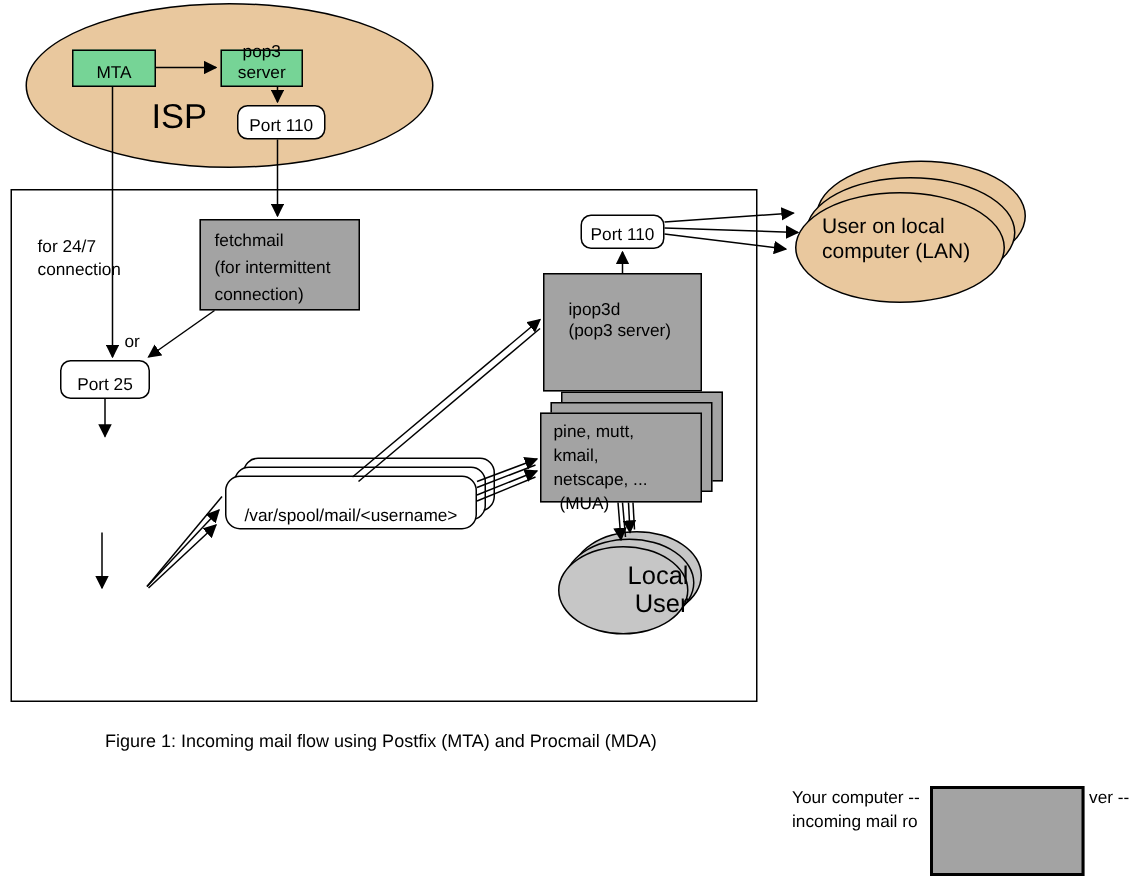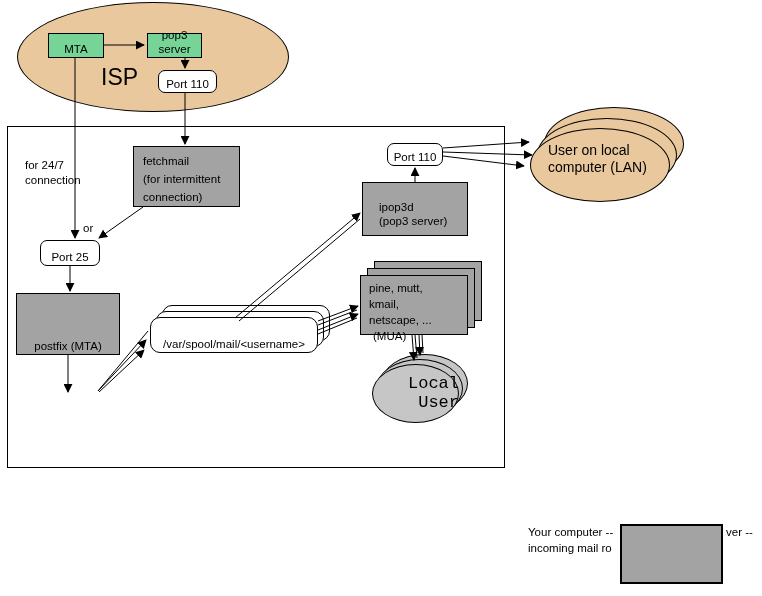--- a/index.html
+++ b/index.html
@@ -51,34 +51,31 @@
     <div>(for intermittent</div>
     <div>connection)</div>
   </div>
 
   <div class="abs lbl" style="left:83px;top:222px;">or</div>
 
   <div class="abs round ctr lbl" style="left:40px;top:240px;width:60px;height:26px;">
     <span>Port 25</span>
   </div>
 
-  <div class="abs bx yellow ctr lbl" style="left:16px;top:293px;width:104px;height:62px;">
-    <span>postfix (MTA)</span>
-  </div>
 
 
   <div>
     <div class="abs white bx" style="left:162px;top:305px;width:168px;height:36px;border-radius:10px;"></div>
     <div class="abs white bx" style="left:156px;top:311px;width:168px;height:36px;border-radius:10px;"></div>
     <div class="abs white bx ctr lbl" style="left:150px;top:317px;width:168px;height:36px;border-radius:10px;">
       <span>/var/spool/mail/&lt;username&gt;</span>
     </div>
   </div>
 
-  <div class="abs bx yellow lbl" style="left:362px;top:182px;width:106px;height:54px;padding:17px 0 16px 16px;line-height:14px;">
+  <div class="abs bx yellow lbl" style="left:362px;top:182px;width:106px;height:79px;padding:17px 0 16px 16px;line-height:14px;">
     <div>ipop3d</div>
     <div>(pop3 server)</div>
   </div>
 
   <div class="abs round ctr lbl" style="left:387px;top:143px;width:56px;height:23px;">
     <span>Port 110</span>
   </div>
 
   <div>
     <div class="abs bx yellow" style="left:374px;top:261px;width:108px;height:60px;"></div>
@@ -97,26 +94,27 @@
     <div class="abs" style="left:548px;top:142px;font-size:14px;line-height:17px;">
       <div>User on local</div>
       <div>computer (LAN)</div>
     </div>
   </div>
 
   <div>
     <div class="abs ellipse gray" style="left:381px;top:354px;width:87px;height:59px;"></div>
     <div class="abs ellipse gray" style="left:376px;top:359px;width:87px;height:59px;"></div>
     <div class="abs ellipse gray" style="left:372px;top:364px;width:87px;height:59px;"></div>
-    <div class="abs ctr" style="left:372px;top:374px;width:87px;font-size:17px;line-height:19px;flex-direction:column;font-family:Liberation Mono, monospace;">
+    <div class="abs ctr" style="left:372px;top:374px;width:87px;font-size:17px;line-height:19px;flex-direction:column;">
       <div>Local</div>
       <div>User</div>
     </div>
   </div>
 
+  <div class="abs" style="left:70px;top:487px;font-size:12px;">Figure 1: Incoming mail flow using Postfix (MTA) and Procmail (MDA)</div>
 
   <div class="abs lbl footer-txt" style="left:528px;top:526px;">Your computer --</div>
   <div class="abs lbl footer-txt" style="left:726px;top:526px;">ver --</div>
   <div class="abs lbl footer-txt" style="left:528px;top:542px;">incoming mail ro</div>
   <div class="abs yellow footer-box" style="left:620px;top:524px;width:103px;height:60px;border:2px solid #000;"></div>
 
   <svg id="svg-overlay" width="762" height="596" viewBox="0 0 762 596">
     <defs>
       <marker id="arr" viewBox="0 0 10 10" refX="9" refY="5" markerWidth="9" markerHeight="9" markerUnits="userSpaceOnUse" orient="auto">
         <path d="M0,0 L10,5 L0,10 z" fill="#000"></path>

